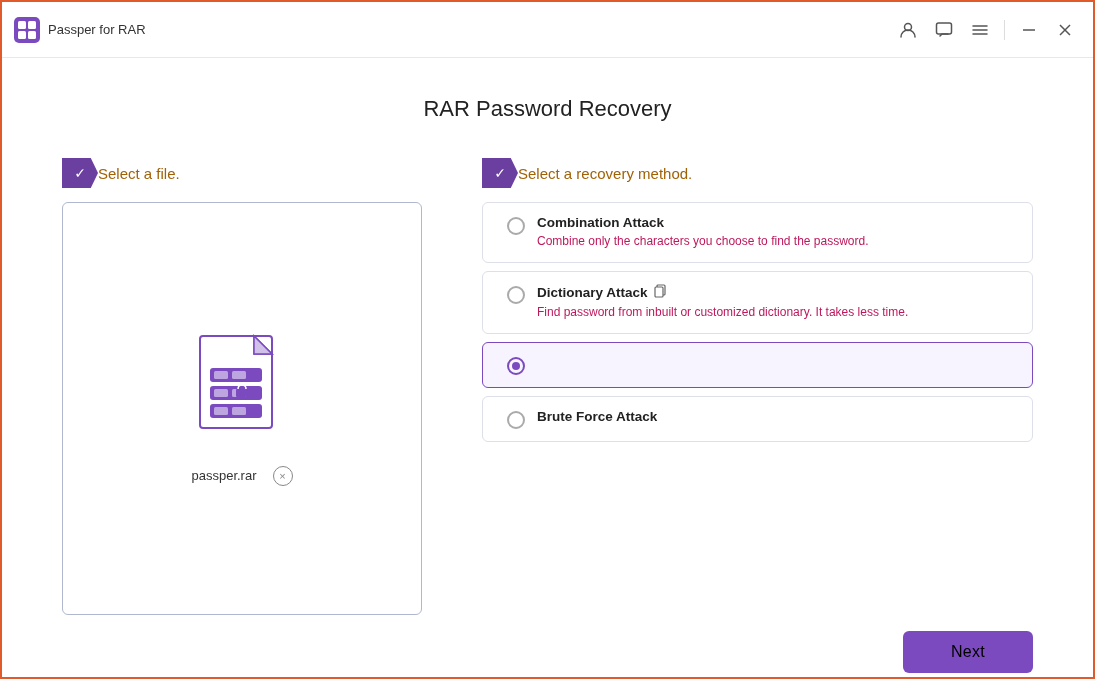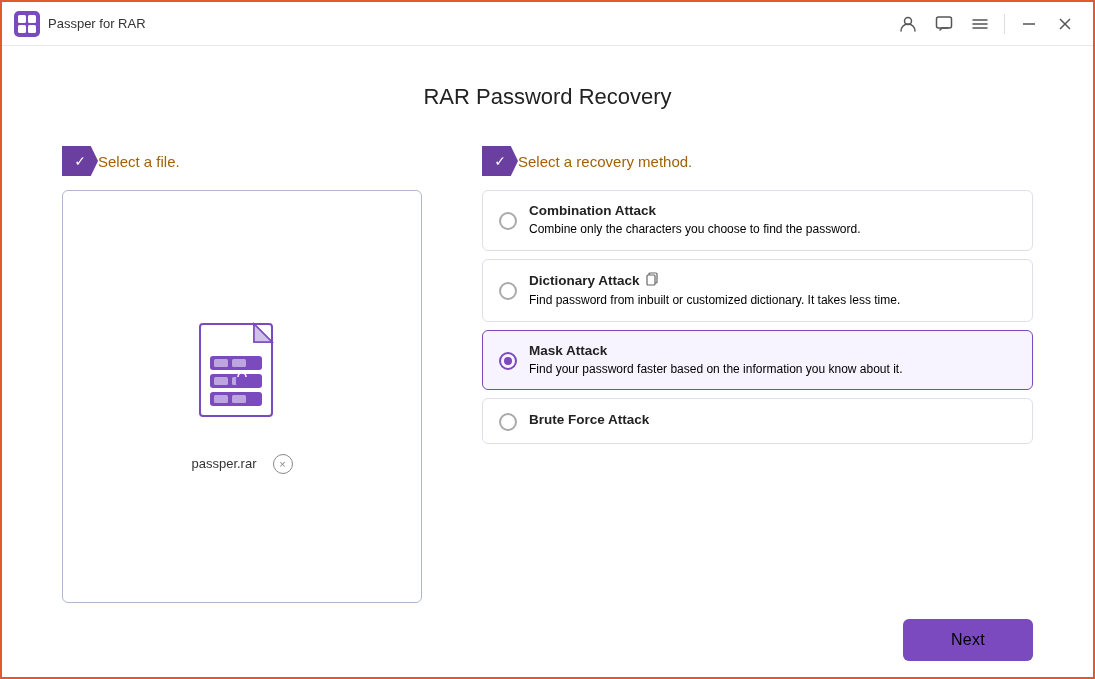--- a/index.html
+++ b/index.html
@@ -13,21 +13,21 @@
     }
 
     
     .title-bar {
       display: flex;
       align-items: center;
       justify-content: space-between;
       background: #fff;
       border-bottom: 1px solid #e8e8e8;
       padding: 6px 12px;
-      height: 44px;
+      height: 56px;
     }
     .title-bar-left {
       display: flex;
       align-items: center;
       gap: 8px;
     }
     .app-icon {
       width: 26px;
       height: 26px;
     }
@@ -171,23 +171,23 @@
     .recovery-options {
       display: flex;
       flex-direction: column;
       gap: 8px;
       flex: 1;
     }
 
     .option-card {
       border: 1.5px solid #dde0e8;
       border-radius: 6px;
-      padding: 12px 16px;
-      display: flex;
-      align-items: center;
+      padding: 12px 24px;
+      display: flex;
+      align-items: flex-start;
       gap: 12px;
       cursor: pointer;
       background: #fff;
       transition: border-color 0.15s;
     }
     .option-card.selected {
       border-color: #7b4abf;
       background: #f8f4ff;
     }
 
@@ -221,21 +221,21 @@
       font-size: 13.5px;
       font-weight: 600;
       color: #222;
       margin-bottom: 3px;
       display: flex;
       align-items: center;
       gap: 6px;
     }
     .option-desc {
       font-size: 12px;
-      color: #000000;
+      color: #be185d;
       line-height: 1.4;
     }
 
     
     .bottom-row {
       display: flex;
       justify-content: flex-end;
       padding-top: 16px;
     }
 
@@ -380,24 +380,20 @@
               </span>
             </div>
             <div class="option-desc">Find password from inbuilt or customized dictionary. It takes less time.</div>
           </div>
         </div>
 
         <div class="option-card selected">
           <div class="radio-outer">
             <div class="radio-inner"></div>
           </div>
-          <div class="option-text">
-            <div class="option-title">Mask Attack</div>
-            <div class="option-desc">Find your password faster based on the information you know about it.</div>
-          </div>
         </div>
 
         <div class="option-card">
           <div class="radio-outer">
             
           </div>
           <div class="option-text">
             <div class="option-title">Brute Force Attack</div>
           </div>
         </div>

